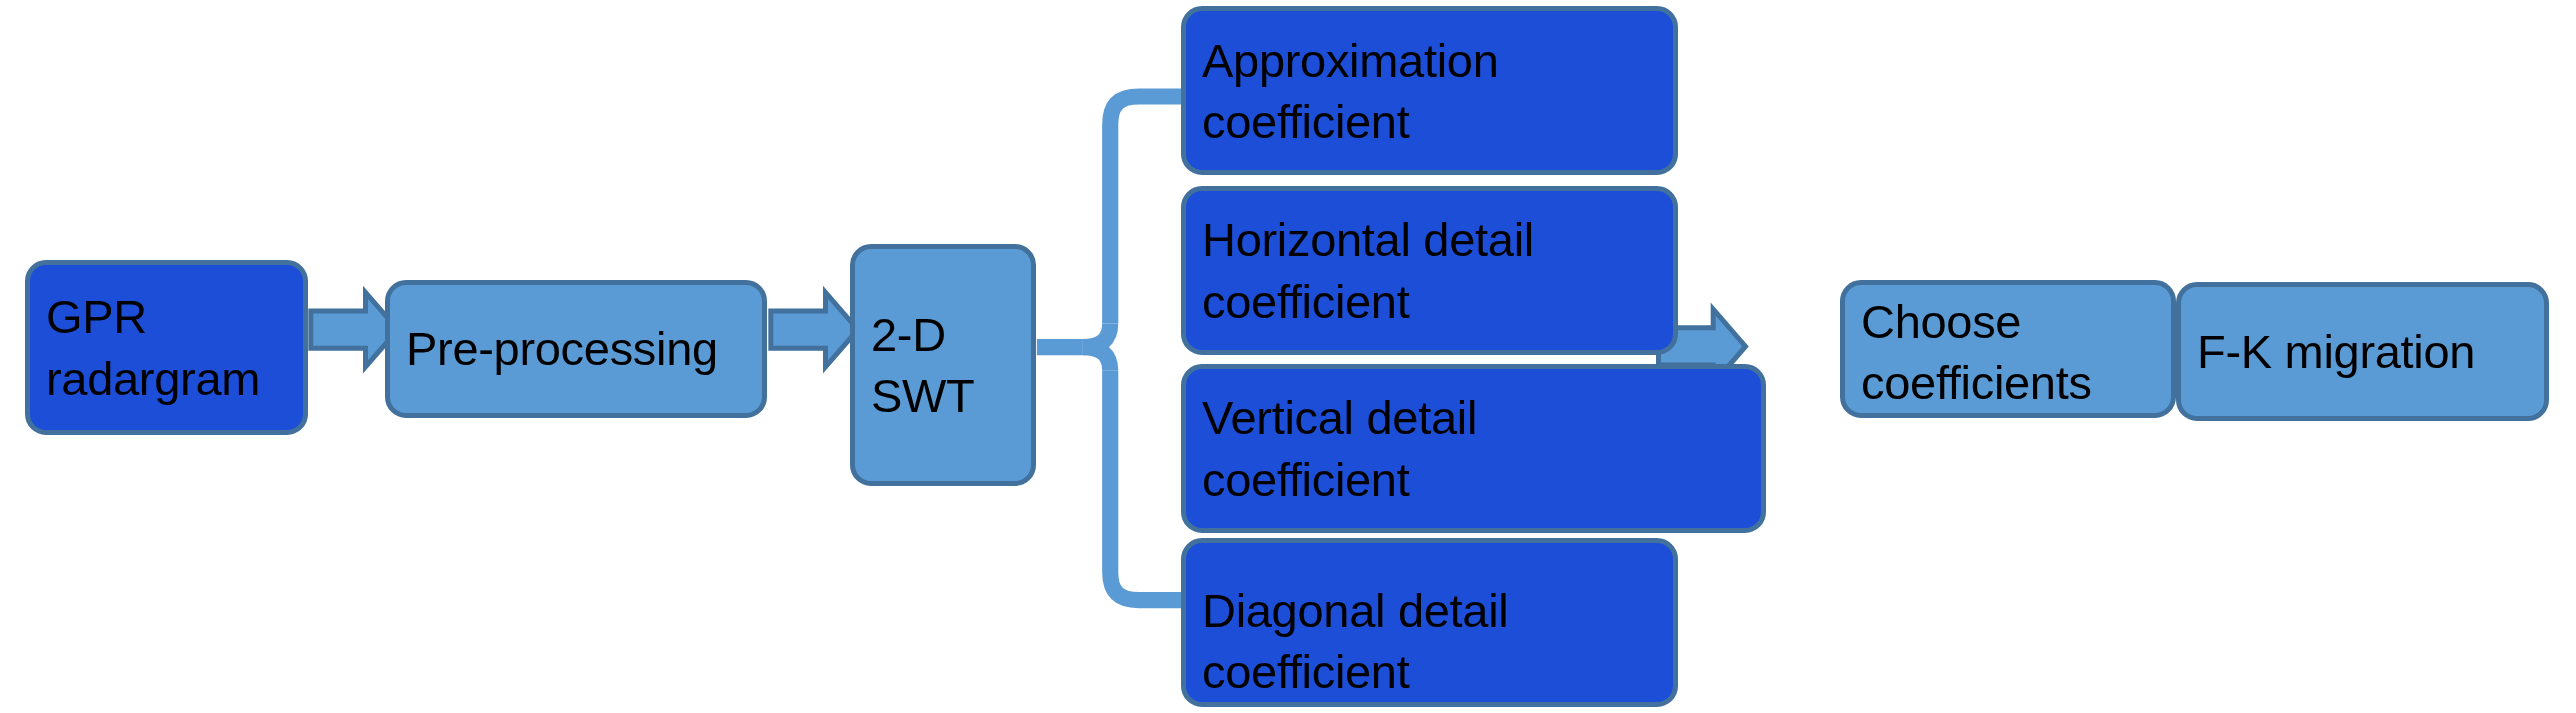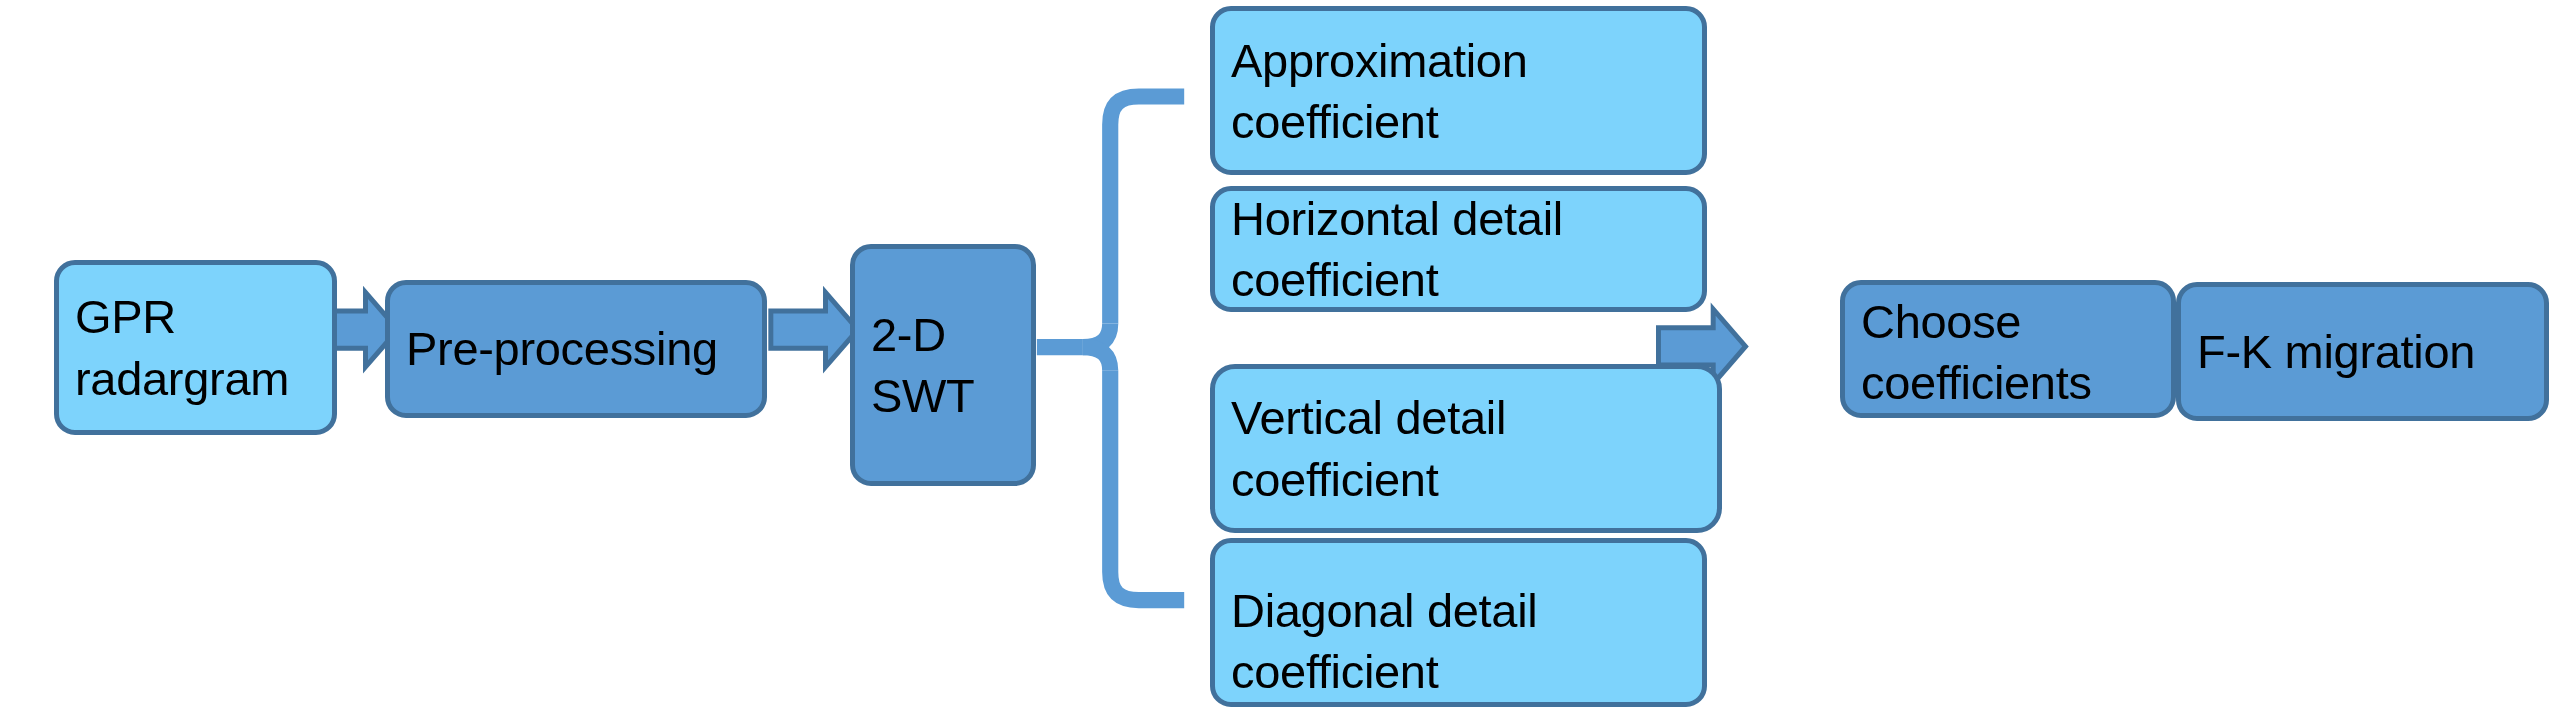--- a/index.html
+++ b/index.html
@@ -33,22 +33,21 @@
     font-size: 47px;
     line-height: 1.30;
     letter-spacing: -0.3px;
     white-space: pre-line;
     overflow: visible;
   }
   .node.filled {
     background: #5B9BD5;
   }
   .node.hollow {
-    background: #7dd3fc;
-    margin-left: 29px;
+    background: #1d4ed8;
   }
 
   
   #vector {
     position: absolute;
     left: 0;
     top: 0;
     width: 2576px;
     height: 714px;
     pointer-events: none;
@@ -107,26 +106,26 @@
   <div class="node filled" style="left:850px; top:244px; width:186px; height:242px;">
     <span>2-D
 SWT</span>
   </div>
 
   <div class="node hollow" style="left:1181px; top:6.2px; width:497px; height:169px;">
     <span>Approximation
 coefficient</span>
   </div>
 
-  <div class="node hollow" style="left:1181px; top:186px; width:497px; height:126px;">
+  <div class="node hollow" style="left:1181px; top:186px; width:497px; height:169px;">
     <span>Horizontal detail
 coefficient</span>
   </div>
 
-  <div class="node hollow" style="left:1181px; top:364px; width:512px; height:169px;border-radius:25px;">
+  <div class="node hollow" style="left:1181px; top:364px; width:585px; height:169px;">
     <span>Vertical detail
 coefficient</span>
   </div>
 
   <div class="node hollow" style="left:1181px; top:538px; width:497px; height:169px;align-items:flex-end;">
     <span>Diagonal detail
 coefficient</span>
   </div>
 
   <div class="node filled" style="left:1840px; top:280px; width:336px; height:138px; align-items:flex-start; padding-top:6.2px;">

